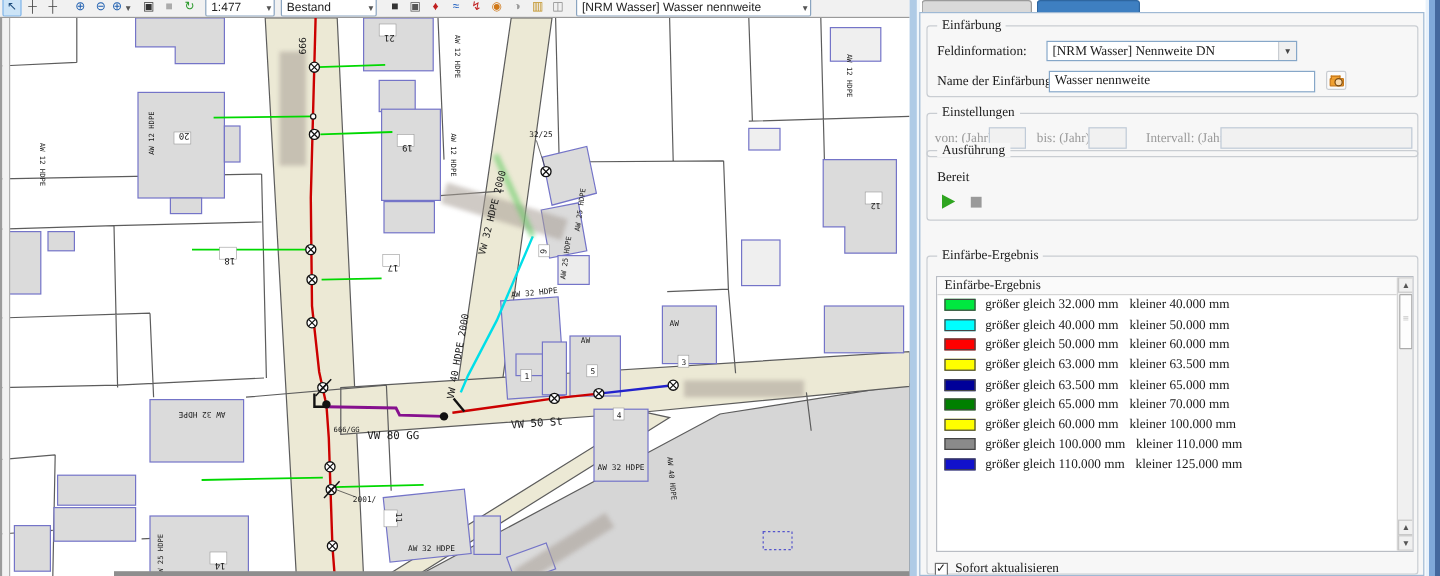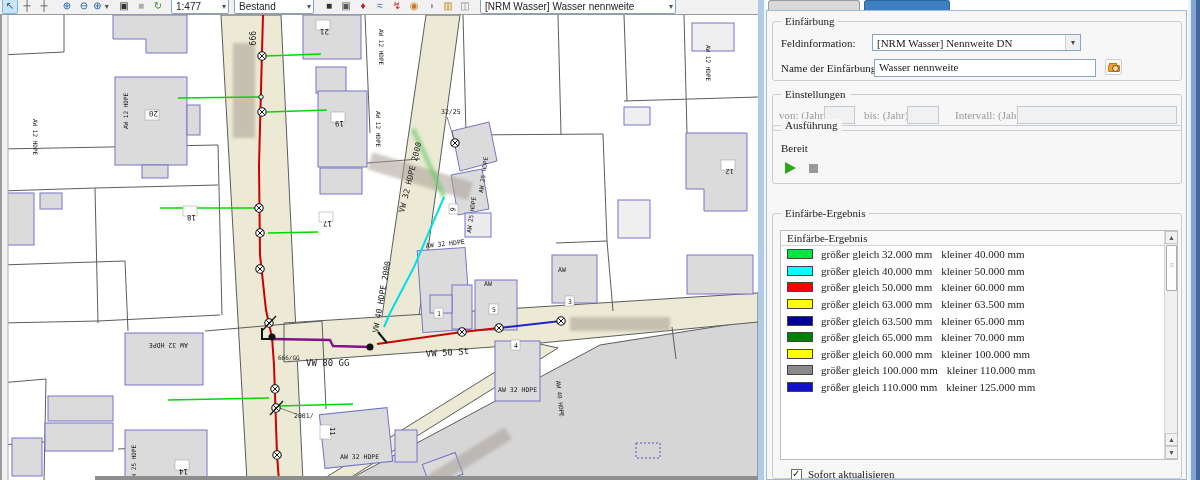--- a/index.html
+++ b/index.html
@@ -68,21 +68,21 @@
   .sw{width:26px;height:10px;border:1px solid #444;margin-left:6px;flex:0 0 auto;}
   .lr .t1{margin-left:8px;white-space:nowrap;}
   .lr .t2{margin-left:9px;white-space:nowrap;}
   .vscroll{position:absolute;right:0;top:0;width:13px;bottom:0;background:#F0F0F0;
            border-left:1px solid #D5D5D5;}
   .sarr{position:absolute;left:0;width:13px;height:13px;background:#F0F0F0;border:1px solid #C8C8C8;
         font-size:7px;color:#555;text-align:center;line-height:12px;}
   .sthumb{position:absolute;left:1px;top:14px;width:11px;height:46px;background:#FDFDFD;
           border:1px solid #ABABAB;border-radius:1px;}
   .sthumb::after{content:"≡";position:absolute;left:2px;top:14px;font-size:9px;color:#B5B5B5;}
-  .cbrow{position:absolute;left:24px;top:457px;display:flex;align-items:center;}
+  .cbrow{position:absolute;left:12px;top:457px;display:flex;align-items:center;}
   .cbox{width:11px;height:11px;background:#FFFFFF;border:1px solid #707070;position:relative;}
   .cbox::after{content:"✓";position:absolute;left:0px;top:-2px;font-size:10px;color:#222;}
   .cblabel{margin-left:6px;font-size:11px;}
 </style>
 </head>
 <body>
 
 <div class="screen">
 
   <div class="toolbar">

